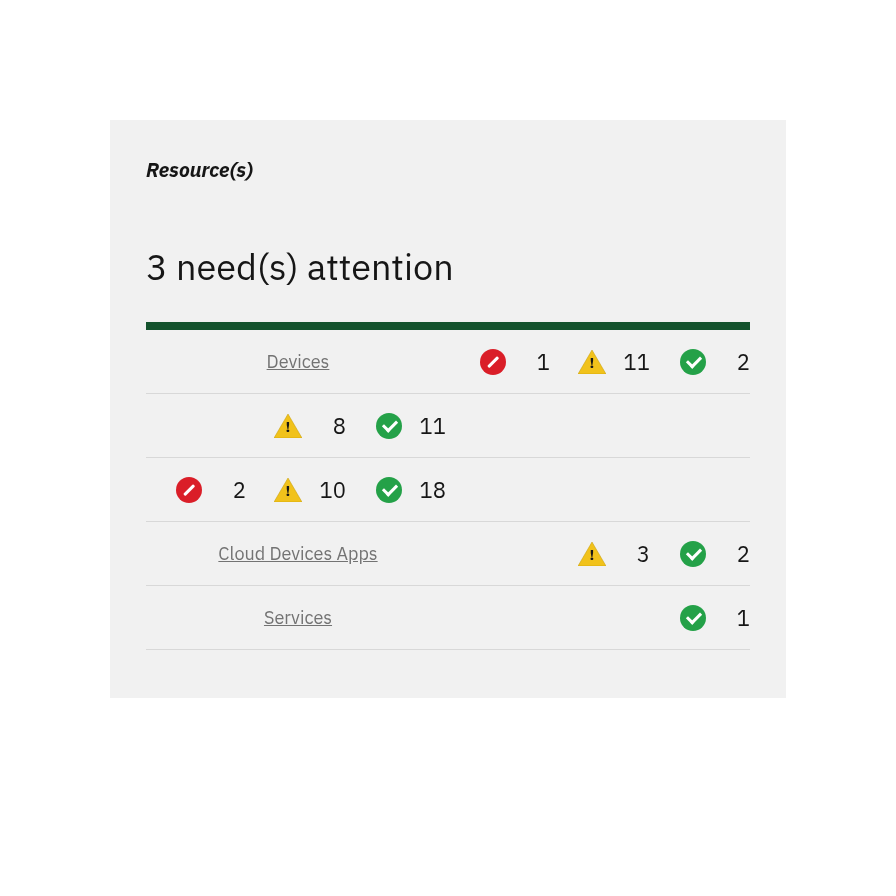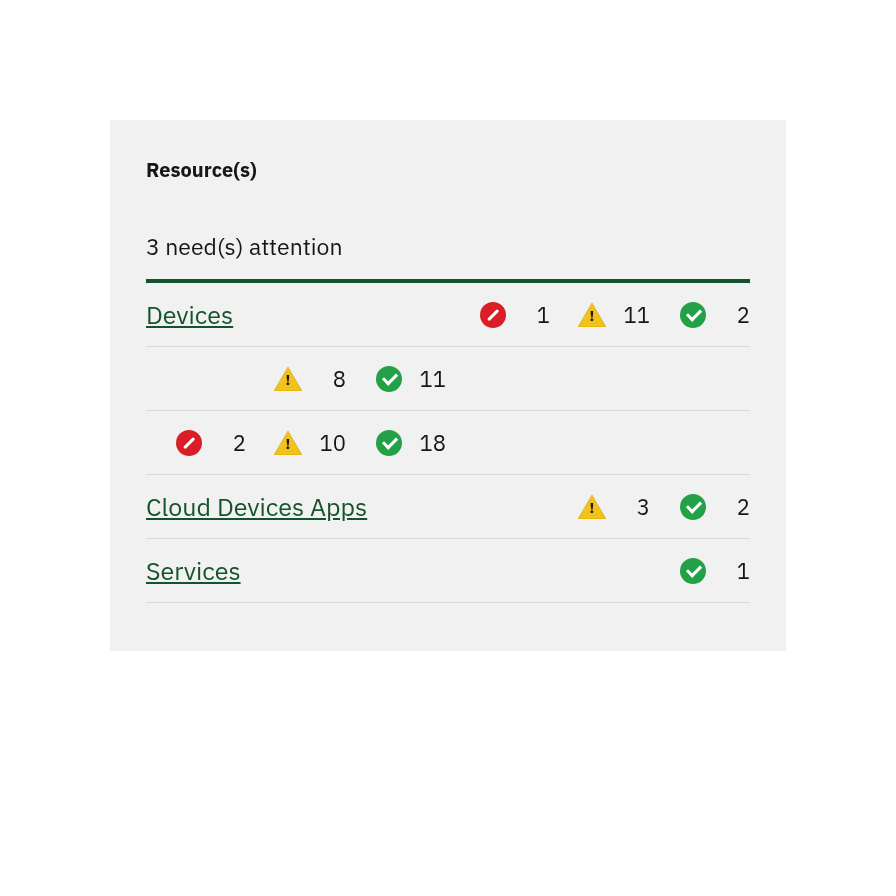--- a/index.html
+++ b/index.html
@@ -15,39 +15,41 @@
     left: 110px;
     top: 120px;
     width: 676px;
     background: #f1f1f1;
     padding: 36px 36px 48px 36px;
   }
   .panel-title {
     font-size: 20px;
     font-weight: 700;
     color: #161616;
-    margin-bottom: 48px;
+    margin-bottom: 60px;
+    font-style: italic;
   }
   .attention {
-    font-size: 23px;
+    font-size: 36px;
     font-weight: 400;
     color: #161616;
-    padding-bottom: 18px;
-    border-bottom: 4px solid #14532d;
+    padding-bottom: 32px;
+    border-bottom: 8px solid #14532d;
   }
   .row {
     display: flex;
     align-items: center;
     height: 64px;
     border-bottom: 1px solid #d8d8d8;
   }
   .label {
     flex: 1;
-    font-size: 25px;
-    color: #14532d;
+    font-size: 18px;
+    color: #737373;
+    text-align: center;
   }
   .stats {
     display: flex;
     align-items: center;
     gap: 0;
   }
   .stat {
     display: flex;
     align-items: center;
     width: 100px;

